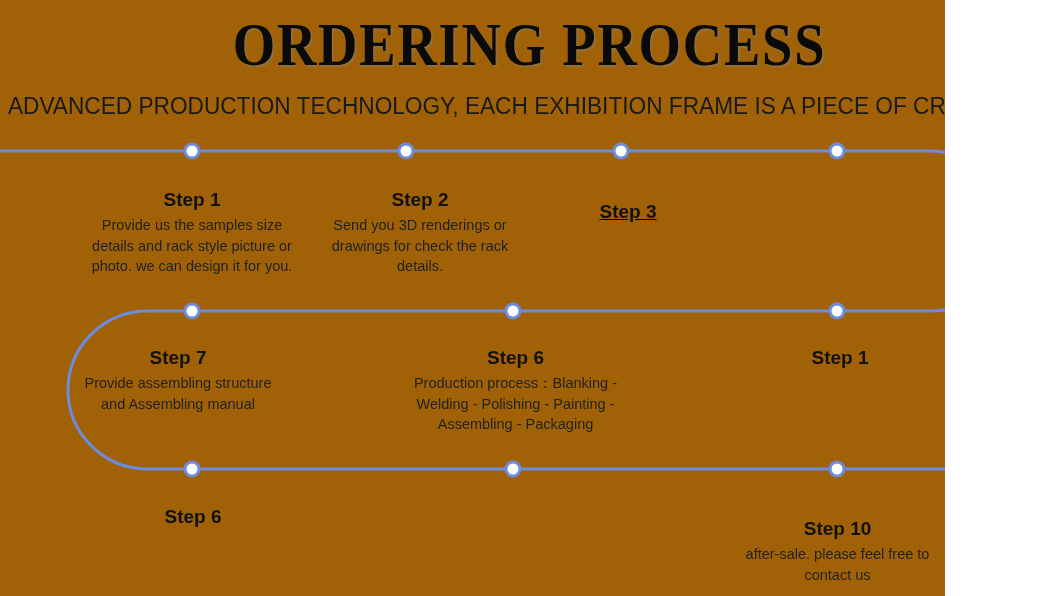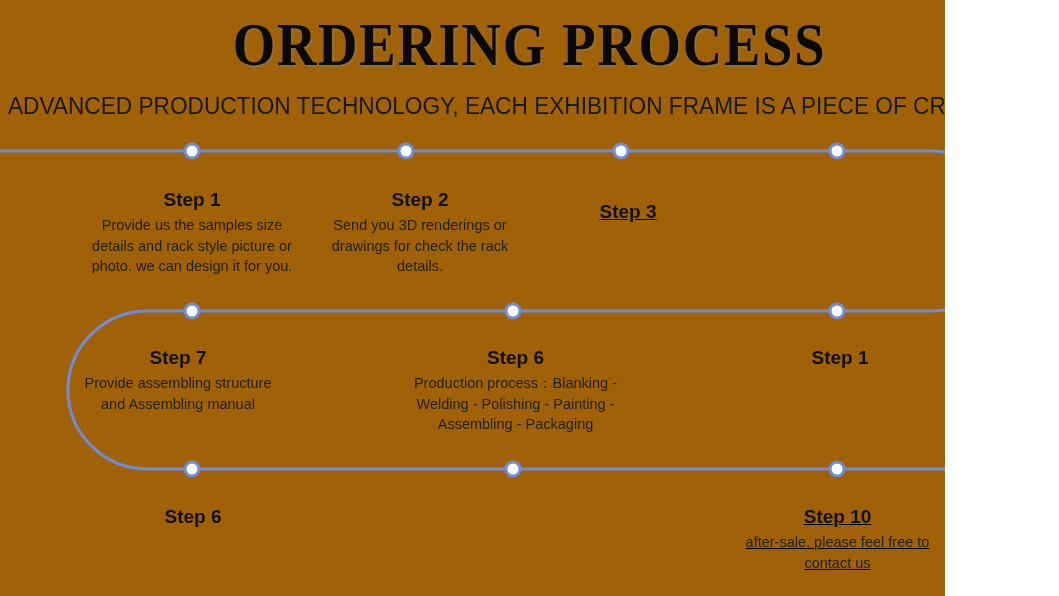--- a/index.html
+++ b/index.html
@@ -159,19 +159,19 @@
 
   <div class="step" style="left:760px; top:334px; width:160px;">
     <p class="step-title">Step 1</p>
   </div>
 
   <div class="step" style="left:104px; top:493px; width:178px;">
     <p class="step-title">Step 6</p>
   </div>
 
 
-  <div class="step" style="left:740px; top:493px; width:195px;text-decoration:underline;">
+  <div class="step" style="left:740px; top:505px; width:195px;">
     <p class="step-title">Step 10</p>
     <p class="step-desc align-left">after-sale. please feel free to
 contact us</p>
   </div>
 
 </div>
 
 </body></html>

